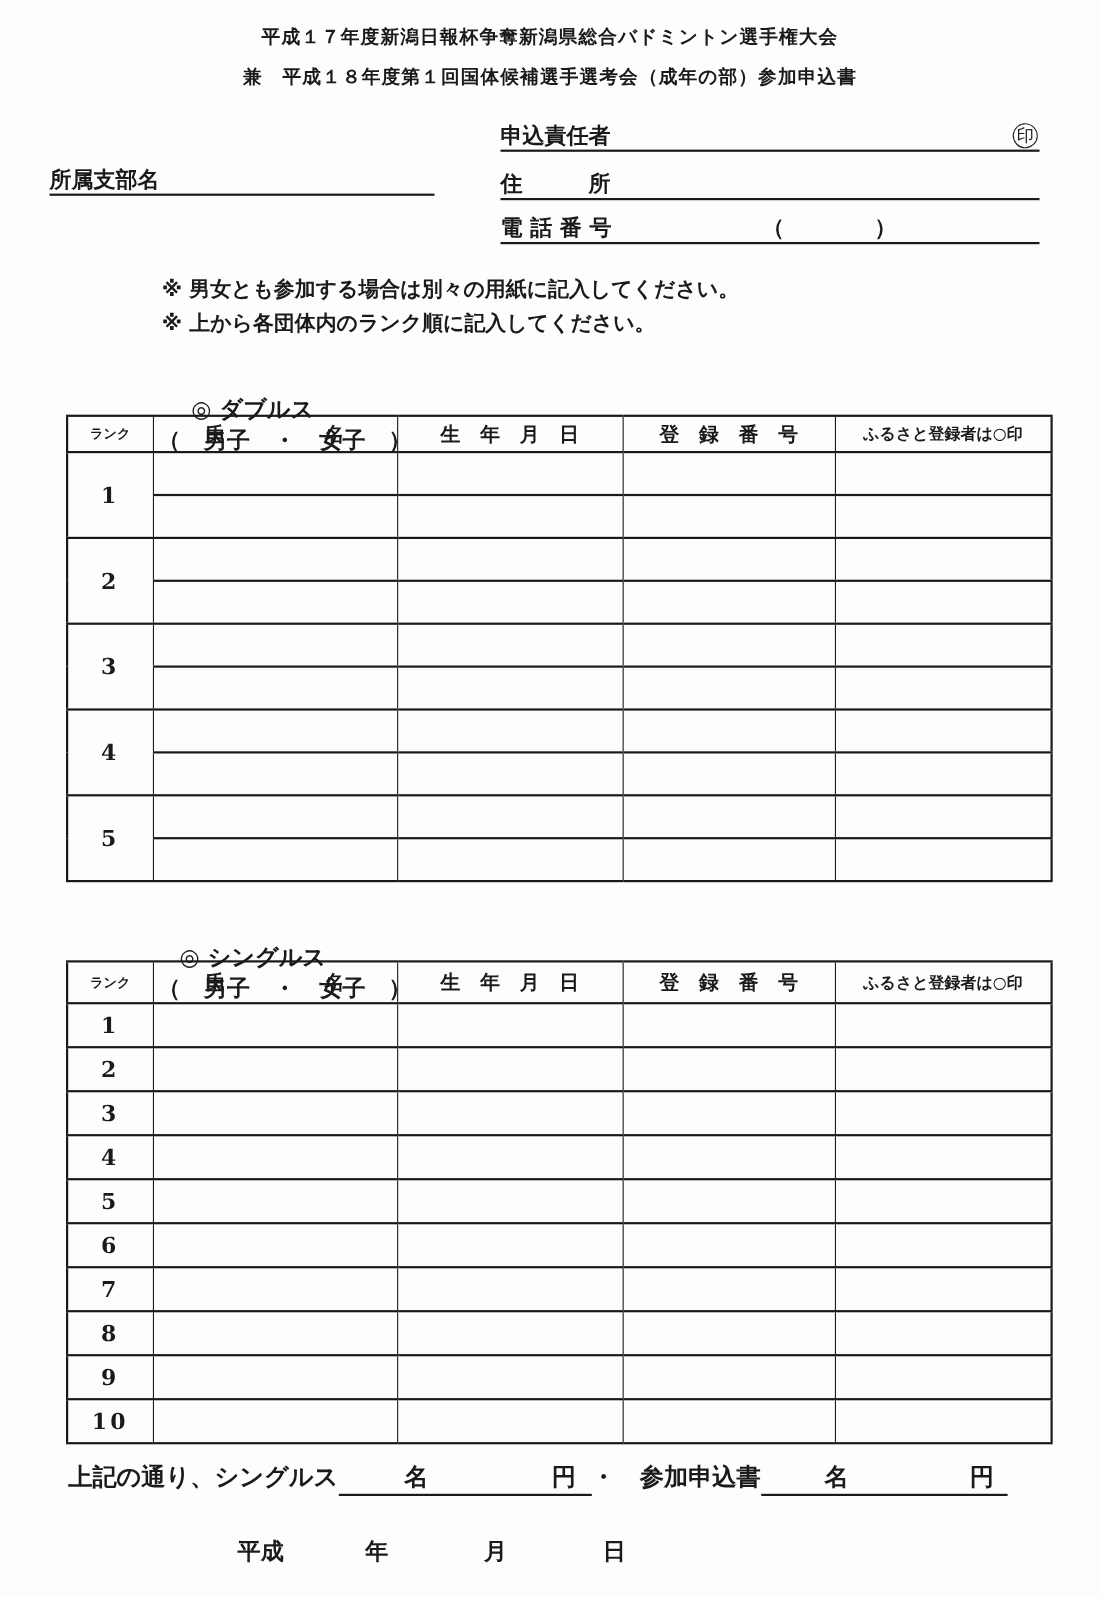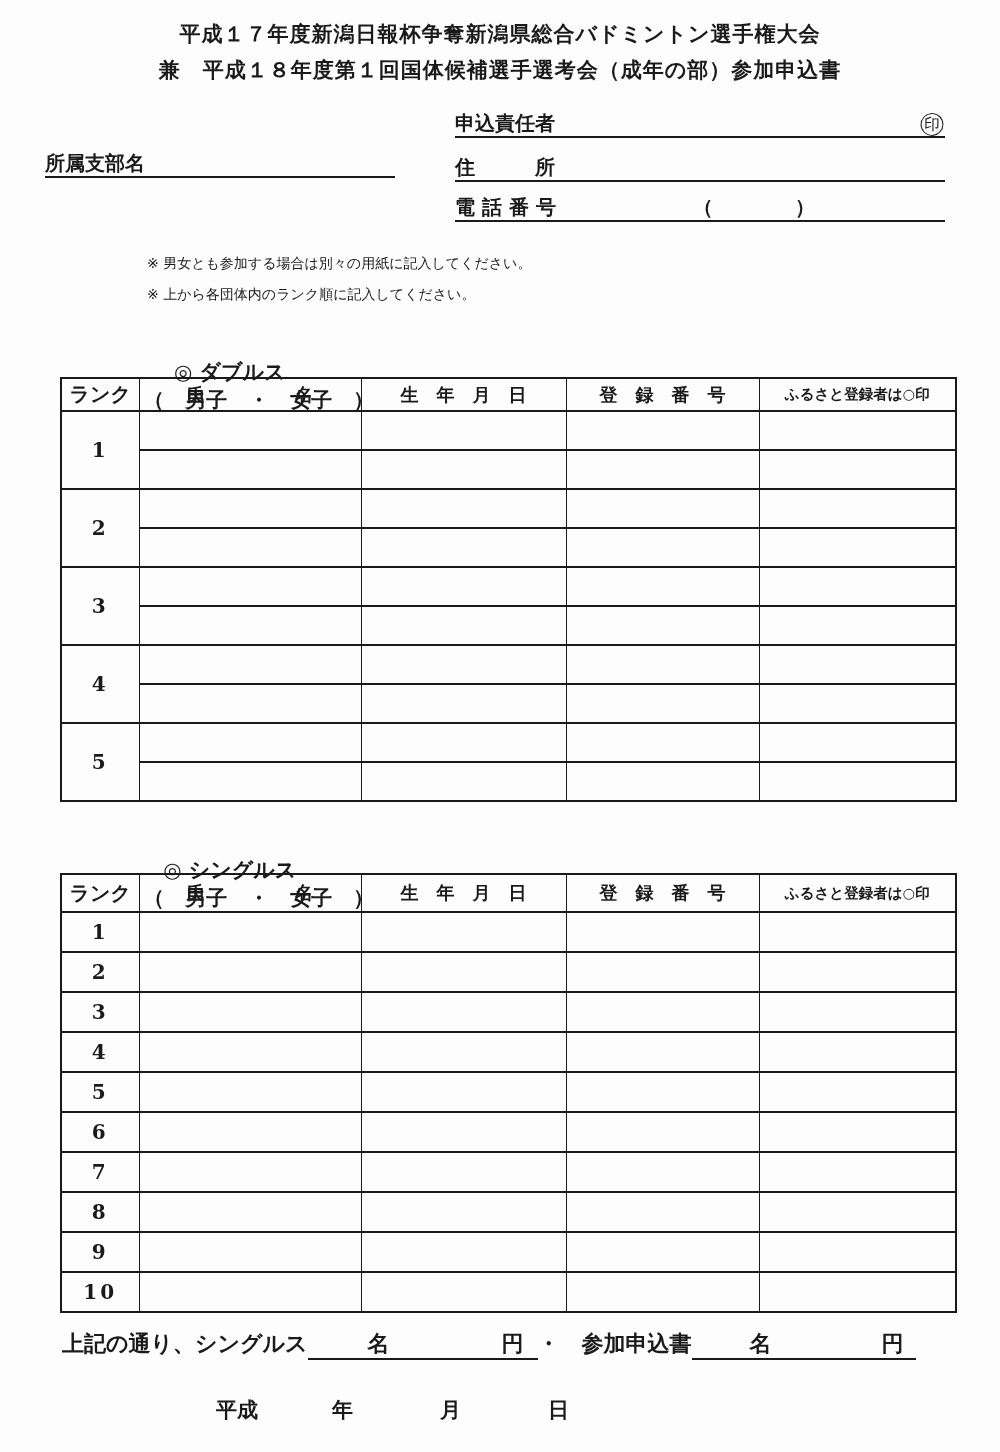--- a/index.html
+++ b/index.html
@@ -10,21 +10,21 @@
     height: 1452px;
     margin: 0 auto;
     background: #fdfdfd;
     color: #1a1a1a;
     font-family: "DejaVu Sans", sans-serif;
     overflow: hidden;
   }
 
   
   .title-block { position: absolute; top: 16px; left: 0; width: 100%; text-align: center; }
-  .title-line { font-size: 21px; font-weight: bold; line-height: 36px; letter-spacing: 1px; }
+  .title-line { font-size: 17px; font-weight: bold; line-height: 36px; letter-spacing: 1px; }
 
   
   .field-row {
     position: absolute;
     display: flex;
     align-items: flex-end;
     border-bottom: 2px solid #1a1a1a;
     height: 30px;
     font-size: 20px;
     font-weight: bold;
@@ -36,21 +36,21 @@
   .row-address { left: 455px; top: 152px; width: 490px; }
   .row-phone   { left: 455px; top: 192px; width: 490px; }
   .seal { font-size: 26px; font-weight: normal; line-height: 26px; }
   .phone-parens {
     position: absolute; left: 238px; bottom: 0; width: 122px;
     display: flex; justify-content: space-between;
     font-weight: bold; line-height: 26px;
   }
 
   
-  .notes { position: absolute; left: 147px; top: 248px; font-size: 14px; font-weight: normal; }
+  .notes { position: absolute; left: 147px; top: 248px; font-size: 19px; font-weight: bold; }
   .note-line { line-height: 31px; white-space: pre; }
 
   
   .section-heading { position: absolute; left: 56px; font-size: 21px; font-weight: bold; white-space: pre; text-align: center; }
   .heading-doubles { top: 334px; }
   .heading-singles { top: 832px; }
   .gender-options { margin-left: 58px; }
 
   
   table.entry {
@@ -68,21 +68,21 @@
     border-top-width: 2px;
     border-bottom-width: 2px;
     text-align: center;
     vertical-align: middle;
     padding: 0;
   }
   .tbl-doubles th { height: 33px; }
   .tbl-singles th { height: 38px; }
   .tbl-doubles td { height: 39px; }
   .tbl-singles td { height: 40px; }
-  th.col-rank-h { font-size: 20px; font-weight: bold; }
+  th.col-rank-h { font-size: 12px; font-weight: bold; }
   th.col-wide-h { font-size: 18px; font-weight: bold; white-space: pre; }
   th.col-furusato-h { font-size: 14.5px; font-weight: bold; }
   td.rank-cell {
     font-family: "DejaVu Serif", serif;
     font-size: 20px;
     font-weight: bold;
     letter-spacing: 3px;
   }
 
   

